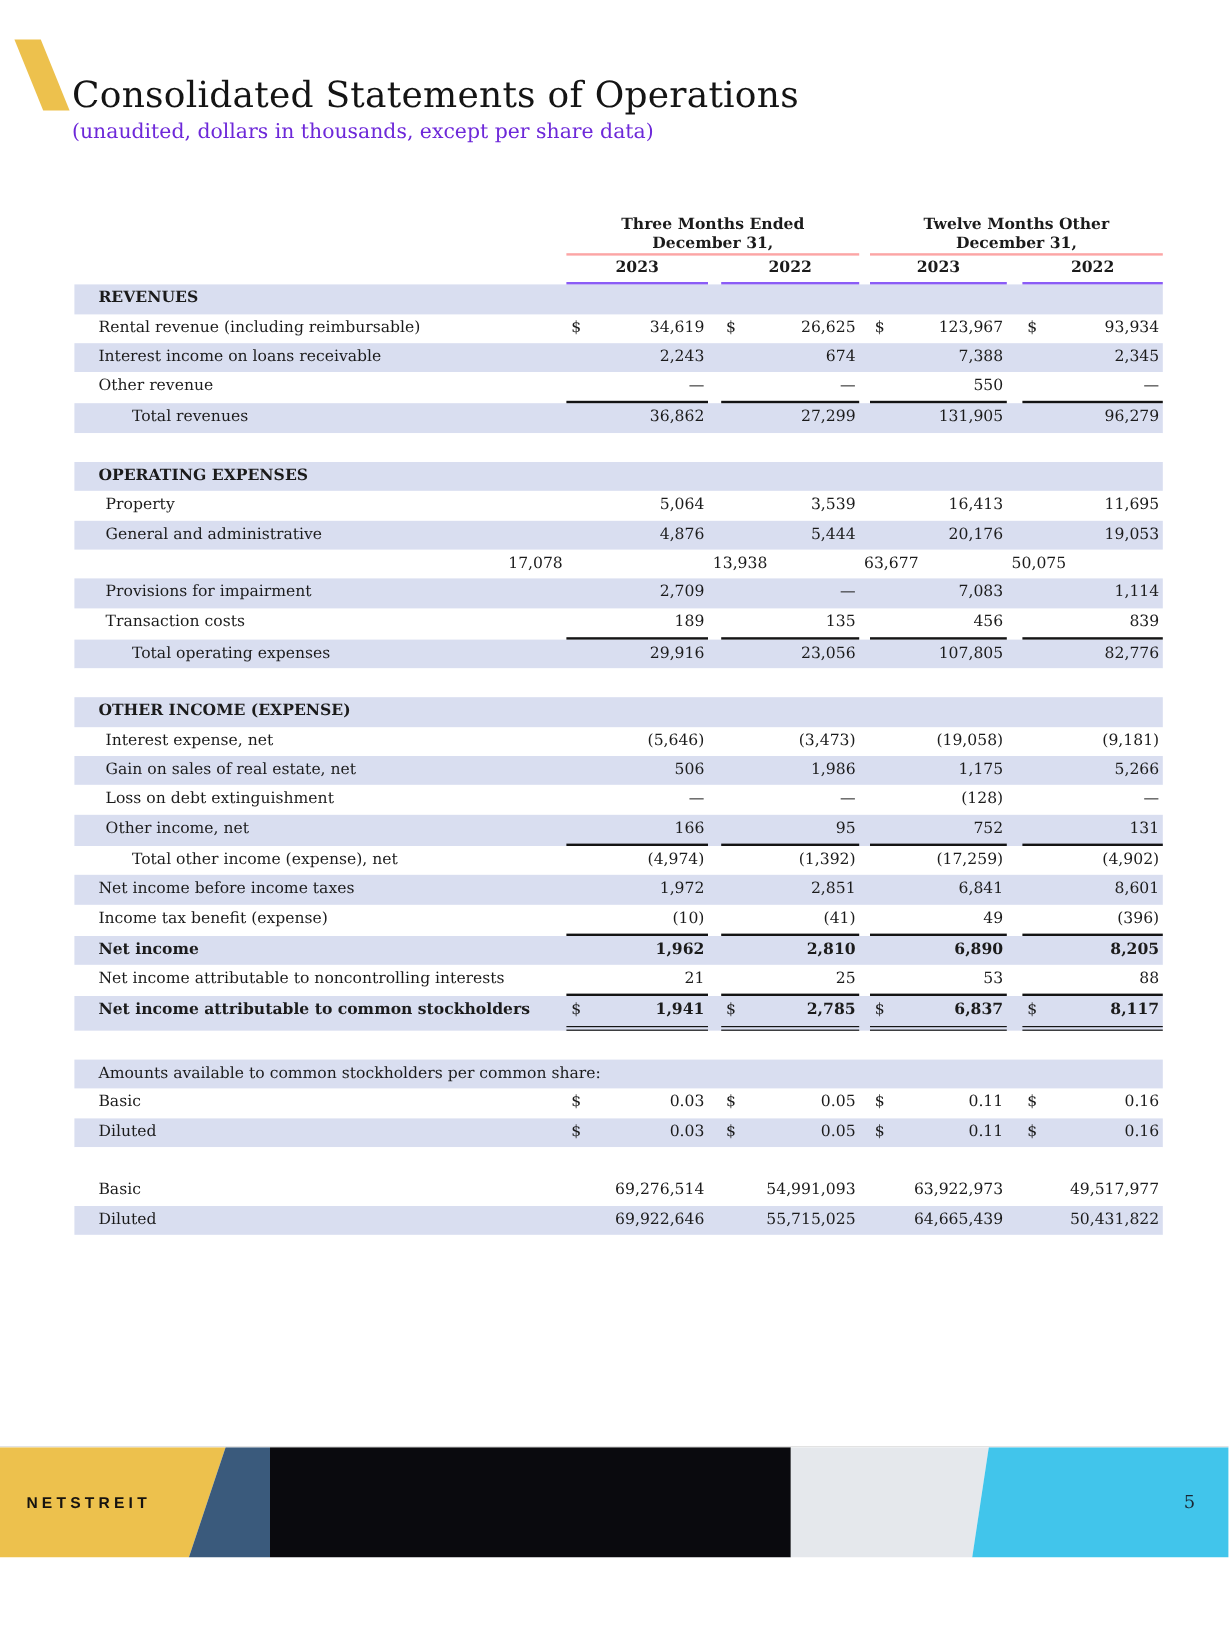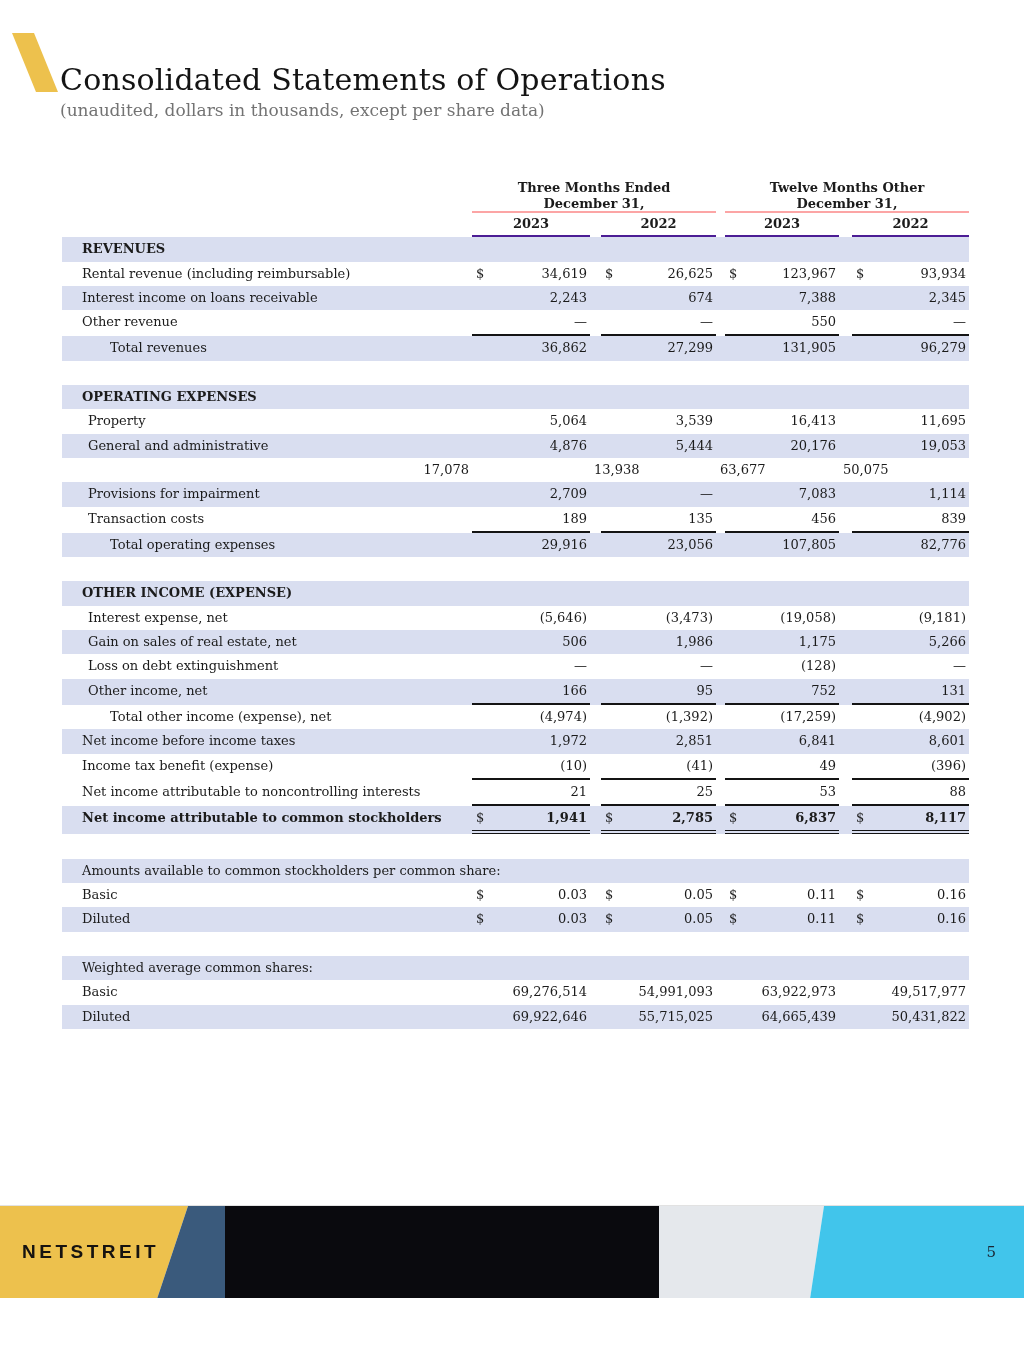--- a/index.html
+++ b/index.html
@@ -9,21 +9,21 @@
     width: 1024px;
     height: 1298px;
     background: #ffffff;
     font-family: "DejaVu Serif", serif;
     color: #1b1b1b;
     overflow: hidden;
   }
   .ribbon { position: absolute; left: 0; top: 0; }
   .doc-header { padding: 62px 0 0 60px; }
   .doc-title { font-size: 30px; line-height: 36px; font-weight: normal; color: #141414; letter-spacing: 0.2px; }
-  .doc-subtitle { font-size: 17px; line-height: 24px; color: #737373; }
+  .doc-subtitle { font-size: 17px; line-height: 24px; color: #6d28d9; }
 
   .fin-table { margin: 57px 0 0 62px; width: 907px; font-size: 13px; }
   .trow {
     display: grid;
     grid-template-columns: 410px 118px 11px 115px 9px 114px 13px 117px;
     min-height: 24.3px;
     align-items: stretch;
   }
   .trow.shaded { background: #d9def0; }
   .trow.spacer { min-height: 24.3px; background: #ffffff; }
@@ -45,33 +45,33 @@
   
   .thead-groups { min-height: 34px; }
   .ghead {
     text-align: center; font-weight: bold; font-size: 13px; line-height: 15.5px;
     padding-top: 1px; border-bottom: 2px solid #fca5a5;
   }
   .ghead.g1 { grid-column: 2 / 5; }
   .ghead.g2 { grid-column: 6 / 9; }
   .yhead {
     text-align: center; font-weight: bold; font-size: 13px; line-height: 22px;
-    border-bottom: 2px solid #4c1d95;
+    border-bottom: 2px solid #8b5cf6;
   }
 
   
   .footer {
     position: absolute; left: 0; bottom: 0; width: 1024px; height: 93px;
     border-top: 1px solid #e2e2e2;
   }
   .footer svg { display: block; }
   .footer-logo {
     position: absolute; left: 22px; top: 50%; transform: translateY(-50%);
     font-family: "Liberation Sans", sans-serif; font-weight: bold;
-    font-size: 19px; letter-spacing: 3.5px; color: #161310;
+    font-size: 13px; letter-spacing: 3.5px; color: #161310;
   }
   .page-number {
     position: absolute; right: 28px; top: 50%; transform: translateY(-50%);
     font-family: "DejaVu Serif", serif; font-size: 15px; color: #1a2633;
   }
 </style>
 </head>
 <body>
 
 <div class="page">
@@ -485,20 +485,42 @@
           <div class="cell val rule">
             <span class="dollar"></span>
             <span class="num">49</span>
           </div>
           <div class="cell gapcell"></div>
           <div class="cell val rule">
             <span class="dollar"></span>
             <span class="num">(396)</span>
           </div>
         </div>
+        <div class="trow shaded bold">
+          <div class="cell label ind0">Net income</div>
+          <div class="cell val">
+            <span class="dollar"></span>
+            <span class="num">1,962</span>
+          </div>
+          <div class="cell gapcell"></div>
+          <div class="cell val">
+            <span class="dollar"></span>
+            <span class="num">2,810</span>
+          </div>
+          <div class="cell gapcell"></div>
+          <div class="cell val">
+            <span class="dollar"></span>
+            <span class="num">6,890</span>
+          </div>
+          <div class="cell gapcell"></div>
+          <div class="cell val">
+            <span class="dollar"></span>
+            <span class="num">8,205</span>
+          </div>
+        </div>
         <div class="trow">
           <div class="cell label ind0">Net income attributable to noncontrolling interests</div>
           <div class="cell val rule">
             <span class="dollar"></span>
             <span class="num">21</span>
           </div>
           <div class="cell gapcell"></div>
           <div class="cell val rule">
             <span class="dollar"></span>
             <span class="num">25</span>
@@ -578,23 +600,20 @@
             <span class="dollar">$</span>
             <span class="num">0.11</span>
           </div>
           <div class="cell gapcell"></div>
           <div class="cell val">
             <span class="dollar">$</span>
             <span class="num">0.16</span>
           </div>
         </div>
         <div class="trow spacer"></div>
-        <div class="trow shaded">
-          <div class="cell label ind0 fullspan">Weighted average common shares:</div>
-        </div>
         <div class="trow">
           <div class="cell label ind0">Basic</div>
           <div class="cell val">
             <span class="dollar"></span>
             <span class="num">69,276,514</span>
           </div>
           <div class="cell gapcell"></div>
           <div class="cell val">
             <span class="dollar"></span>
             <span class="num">54,991,093</span>

